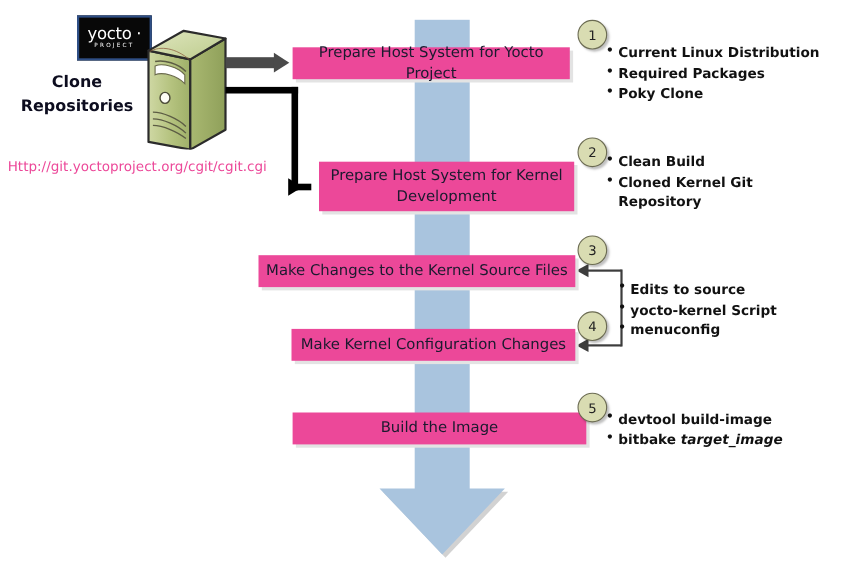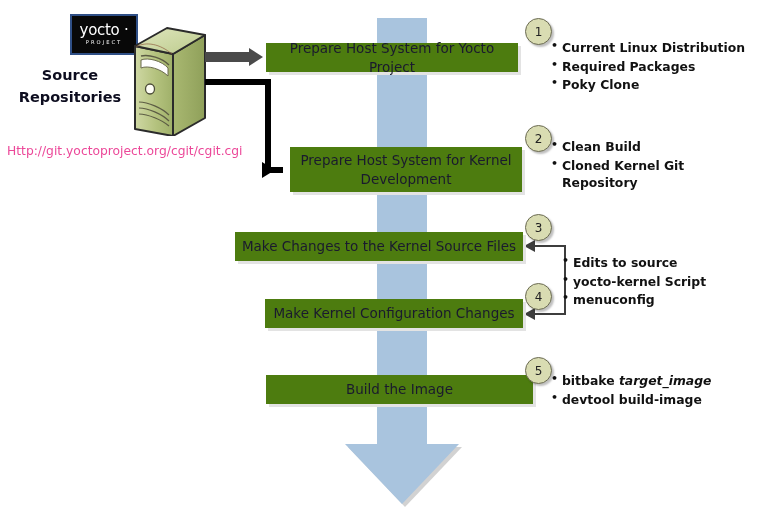--- a/index.html
+++ b/index.html
@@ -29,21 +29,21 @@
     width:0;height:0;
     border-left:57px solid transparent;
     border-right:57px solid transparent;
     border-top:60px solid #d2d2d2;
     z-index:-1;
   }
 
   
   .pbox{
     position:absolute;
-    background:#4d7c0f;
+    background:#ec4899;
     box-shadow:3px 3px 0 0 #e3e3e3;
     color:#1a1a2e;
     font-size:13.5px;
     display:flex;align-items:center;justify-content:center;
     text-align:center;
     line-height:1.35;
     z-index:5;
   }
   #box1{left:266px;top:43px;width:252px;height:29px;}
   #box2{left:290px;top:147px;width:232px;height:45px;}
@@ -172,21 +172,21 @@
 
       <path d="M7,76 C16,76 30,82 37,89" fill="none" stroke="#5c5c44" stroke-width="1.2"></path>
       <path d="M7,82 C16,82 30,88 37,95" fill="none" stroke="#5c5c44" stroke-width="1.2"></path>
       <path d="M7,88 C16,88 30,94 37,100" fill="none" stroke="#5c5c44" stroke-width="1.2"></path>
 
       <path d="M4,21 C14,15 28,18 40,28" fill="none" stroke="#8c5a3c" stroke-width="0.9" opacity="0.75"></path>
     </svg>
   </div>
 
   <div class="srcrep">
-    <div>Source</div>
+    <div>Clone</div>
     <div>Repositories</div>
   </div>
   <div class="url">Http://git.yoctoproject.org/cgit/cgit.cgi</div>
 
   <div class="ln-gray" style="left:205px;top:52px;width:46px;height:10px;"></div>
   <div class="ahead-r-gray" style="left:249px;top:48px;"></div>
 
   <div class="ln" style="left:205px;top:79px;width:66px;height:6px;"></div>
   <div class="ln" style="left:265px;top:79px;width:6px;height:94px;"></div>
   <div class="ln" style="left:265px;top:167px;width:18px;height:6px;"></div>
@@ -228,18 +228,18 @@
   <div class="notes" id="notes3">
     <ul>
       <li>Edits to source</li>
       <li>yocto-kernel Script</li>
       <li>menuconfig</li>
     </ul>
   </div>
 
   <div class="notes" id="notes5">
     <ul>
+      <li>devtool build-image</li>
       <li><span>bitbake </span><i>target_image</i></li>
-      <li>devtool build-image</li>
     </ul>
   </div>
 
 </div>
 
 </body></html>

